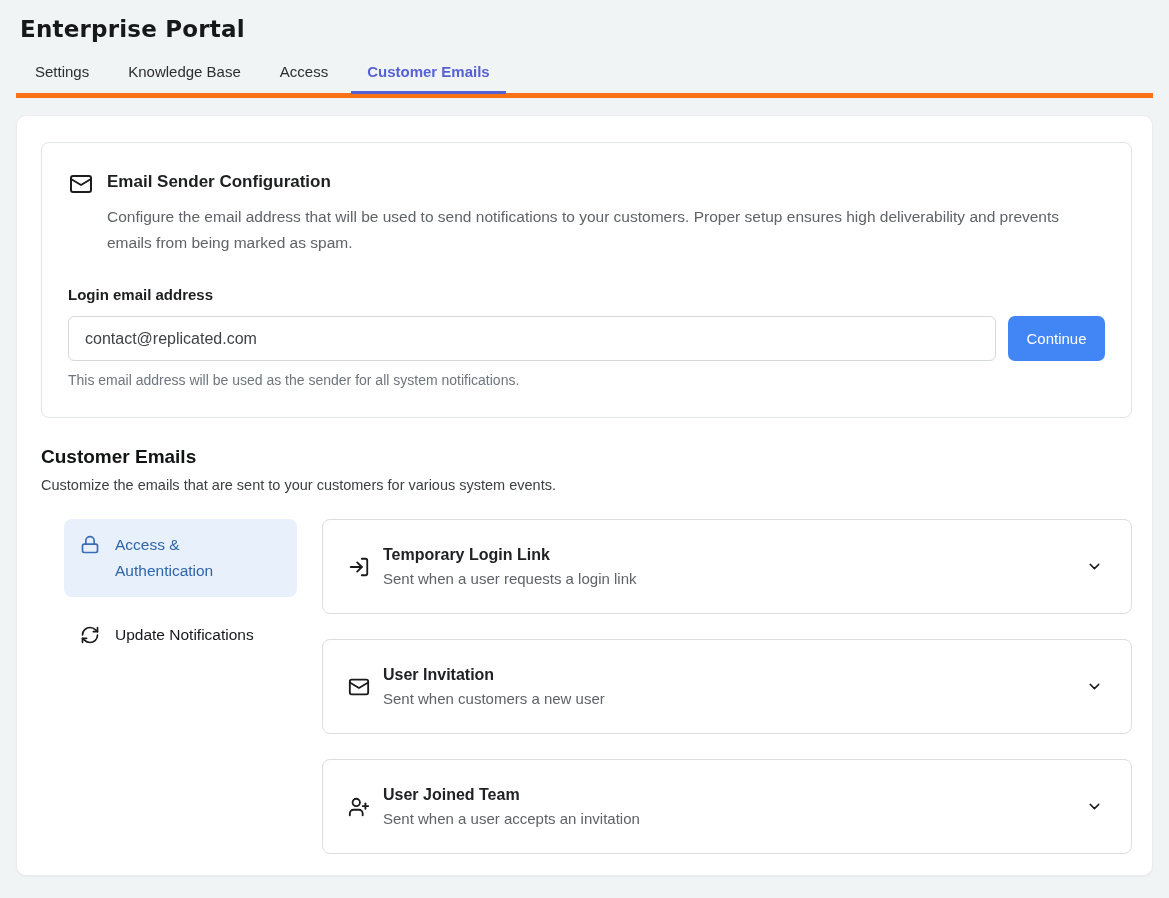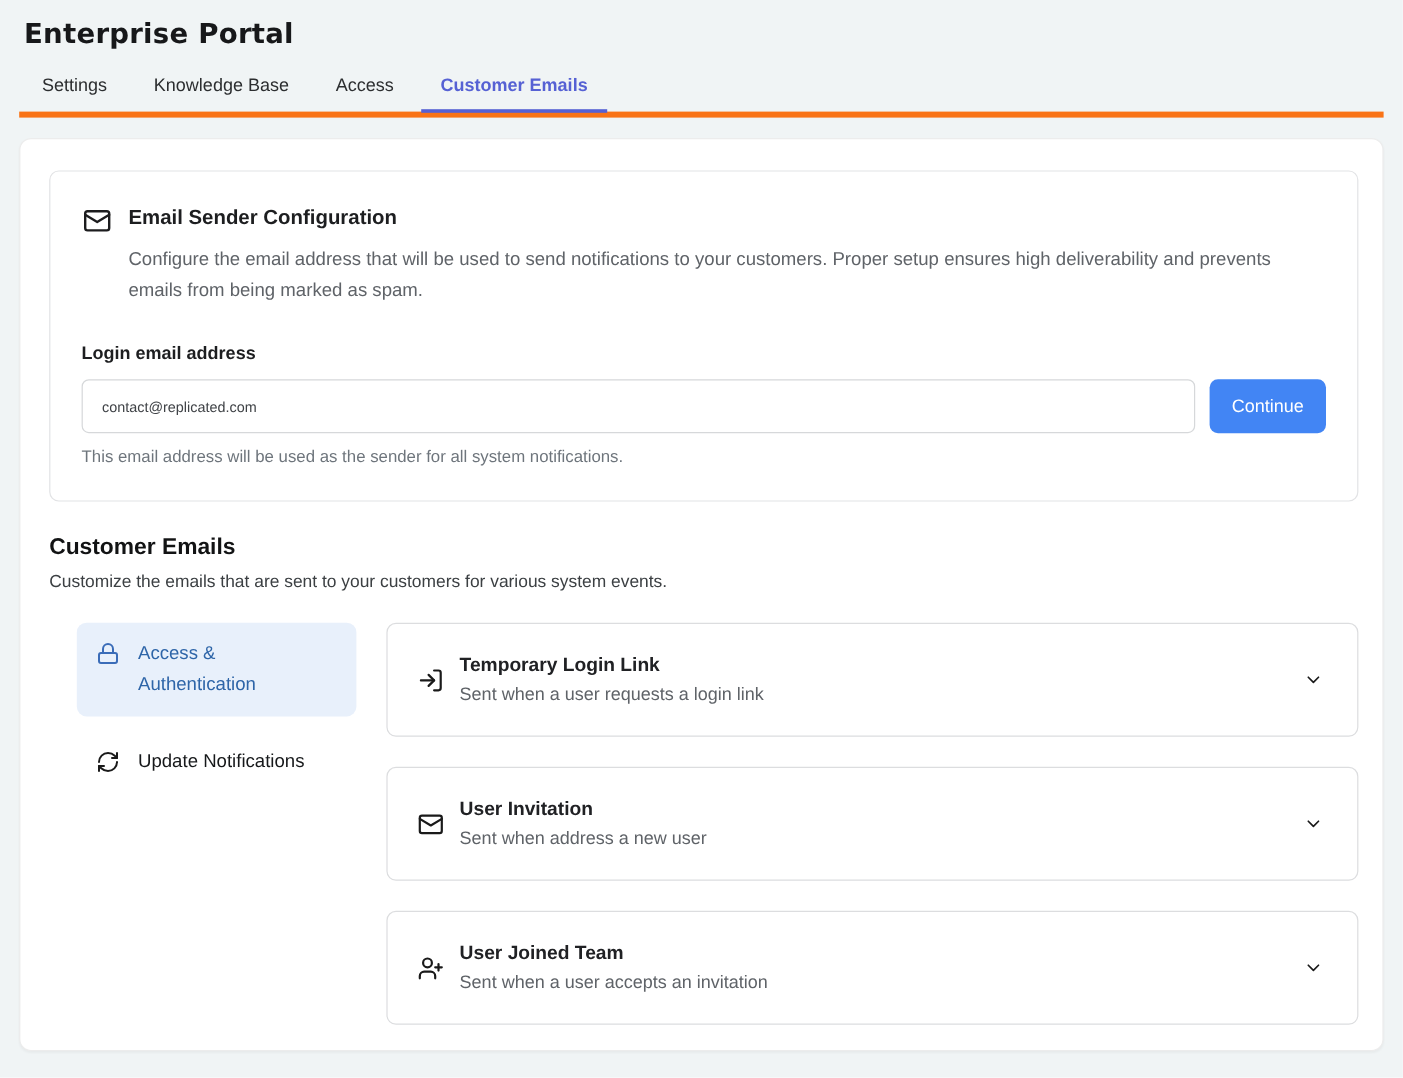--- a/index.html
+++ b/index.html
@@ -64,21 +64,21 @@
     max-width: 990px;
   }
   .from-label { margin: 30px 0 0 0; font-size: 15px; font-weight: 700; color: #1d1e20; }
   .input-row { display: flex; gap: 12px; margin-top: 13px; align-items: stretch; }
   .email-input {
     flex: 1;
     height: 45px;
     border: 1px solid #d6d8da;
     border-radius: 6px;
     padding: 16px 16px;
-    font-size: 12px;
+    font-size: 16px;
     color: #3f4246;
     font-family: "Liberation Sans", sans-serif;
     outline: none;
     background: #fff;
   }
   .continue-btn {
     width: 97px;
     height: 45px;
     flex: none;
     background: #4285f4;
@@ -211,21 +211,21 @@
 
       <div class="tmpl-card">
         <span class="icon">
           <svg width="22" height="22" viewBox="0 0 24 24" fill="none" stroke="currentColor" stroke-width="2" stroke-linecap="round" stroke-linejoin="round">
               <rect x="2" y="4" width="20" height="16" rx="2"></rect>
               <path d="m22 7-10 6L2 7"></path>
             </svg>
         </span>
         <div>
           <div class="tmpl-title">User Invitation</div>
-          <div class="tmpl-sub">Sent when address a new user</div>
+          <div class="tmpl-sub">Sent when customers a new user</div>
         </div>
         <span class="icon chevron">
           <svg width="17" height="17" viewBox="0 0 24 24" fill="none" stroke="currentColor" stroke-width="2" stroke-linecap="round" stroke-linejoin="round">
               <polyline points="6 9 12 15 18 9"></polyline>
             </svg>
         </span>
       </div>
 
       <div class="tmpl-card">
         <span class="icon">

